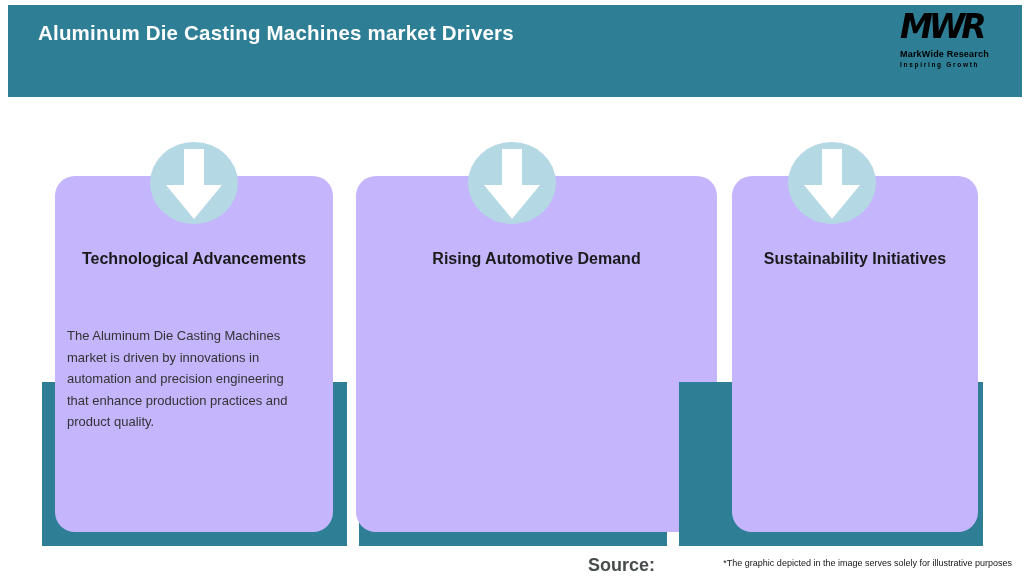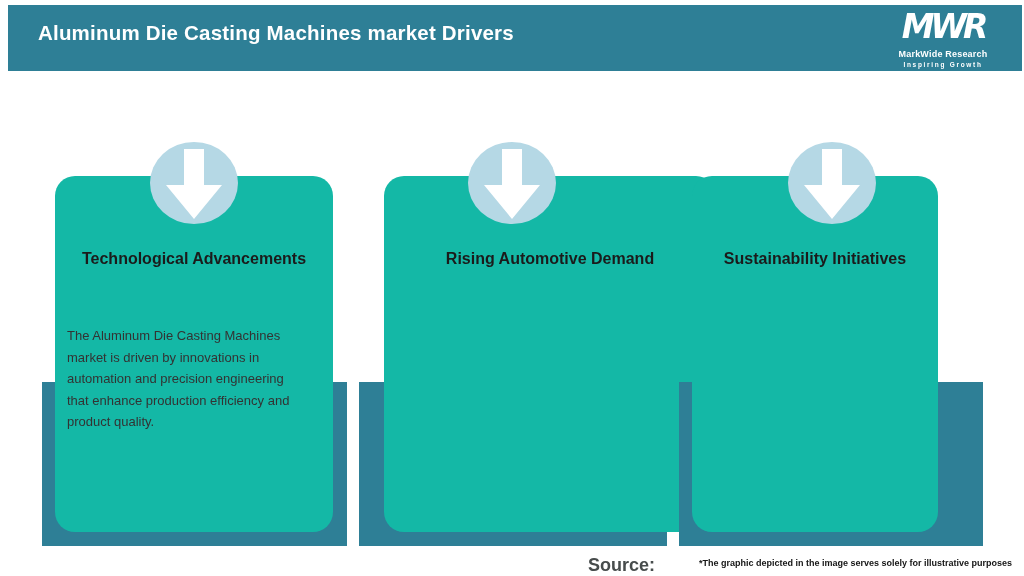--- a/index.html
+++ b/index.html
@@ -7,35 +7,34 @@
     width: 1024px; height: 576px;
     background: #ffffff;
     font-family: "Liberation Sans", sans-serif;
     position: relative;
     overflow: hidden;
   }
 
   
   .header-bar {
     position: absolute; left: 8px; top: 5px;
-    width: 1014px; height: 66px;
+    width: 1014px; height: 92px;
     background: #2E7F96;
   }
   .header-title {
     position: absolute; left: 30px; top: 16px;
     margin: 0;
     font-size: 20.5px; font-weight: 700;
     color: #ffffff;
     letter-spacing: 0.2px;
   }
   .logo {
-    position: absolute; right: 24px; top: 6px;
+    position: absolute; right: 12px; top: 6px;
     width: 110px;
-    text-align: center;
-    color: #ffffff;
+    color: #000000;
     line-height: 1;
   }
   .logo-acronym {
     font-family: "DejaVu Sans", sans-serif;
     font-size: 33px; font-weight: 800; font-style: italic;
     letter-spacing: -4px;
     line-height: 32px;
   }
   .logo-company {
     font-size: 9px; font-weight: 700;
@@ -50,21 +49,21 @@
     white-space: nowrap;
   }
 
   
   .shadow {
     position: absolute; top: 382px; height: 164px;
     background: #2E7F96;
   }
   .card {
     position: absolute; top: 176px; height: 356px;
-    background: #14b8a6;
+    background: #c4b5fd;
     border-radius: 20px;
   }
   .card-title {
     position: absolute; top: 74px; left: 0; right: 0;
     margin: 0;
     text-align: center;
     font-size: 16px; font-weight: 700;
     color: #1b1b1b;
   }
   .card-body {
@@ -81,37 +80,37 @@
     background: #B5D8E5;
     display: flex; align-items: center; justify-content: center;
   }
   .badge svg { display: block; }
 
   .g1 .shadow { left: 42px;  width: 305px; }
   .g1 .card   { left: 55px;  width: 278px; }
   .g1 .badge  { left: 150px; }
 
   .g2 .shadow { left: 359px; width: 308px; }
-  .g2 .card   { left: 384px; width: 332px; }
+  .g2 .card   { left: 356px; width: 332px; padding-left: 29px; }
   .g2 .badge  { left: 468px; }
 
   .g3 .shadow { left: 679px; width: 304px; }
-  .g3 .card   { left: 692px; width: 246px; }
+  .g3 .card   { left: 732px; width: 246px; }
   .g3 .badge  { left: 788px; }
 
   
   .source-line {
     position: absolute; left: 355px; top: 555px; width: 300px;
     text-align: right;
     font-size: 18px; font-weight: 700;
     color: #474c4c;
   }
   .disclaimer-line {
     position: absolute; right: 12px; top: 558px;
-    font-size: 9px; font-weight: 700;
+    font-size: 9px; font-weight: 400;
     color: #151515;
   }
 </style>
 </head>
 <body>
 
 <div class="header-bar">
   <h1 class="header-title">Aluminum Die Casting Machines market Drivers</h1>
   <div class="logo">
     <div class="logo-acronym">MWR</div>
@@ -120,21 +119,21 @@
   </div>
 </div>
 
 <div class="group g1">
   <div class="shadow"></div>
   <div class="card">
     <h2 class="card-title">Technological Advancements</h2>
     <p class="card-body">The Aluminum Die Casting Machines
 market is driven by innovations in
 automation and precision engineering
-that enhance production efficiency and
+that enhance production practices and
 product quality.</p>
   </div>
   <div class="badge">
     <svg width="84" height="82" viewBox="0 0 84 82">
       <path d="M32 7 H52 V43 H70 L42 77 L14 43 H32 Z" fill="#ffffff"></path>
     </svg>
   </div>
 </div>
 
 <div class="group g2">

